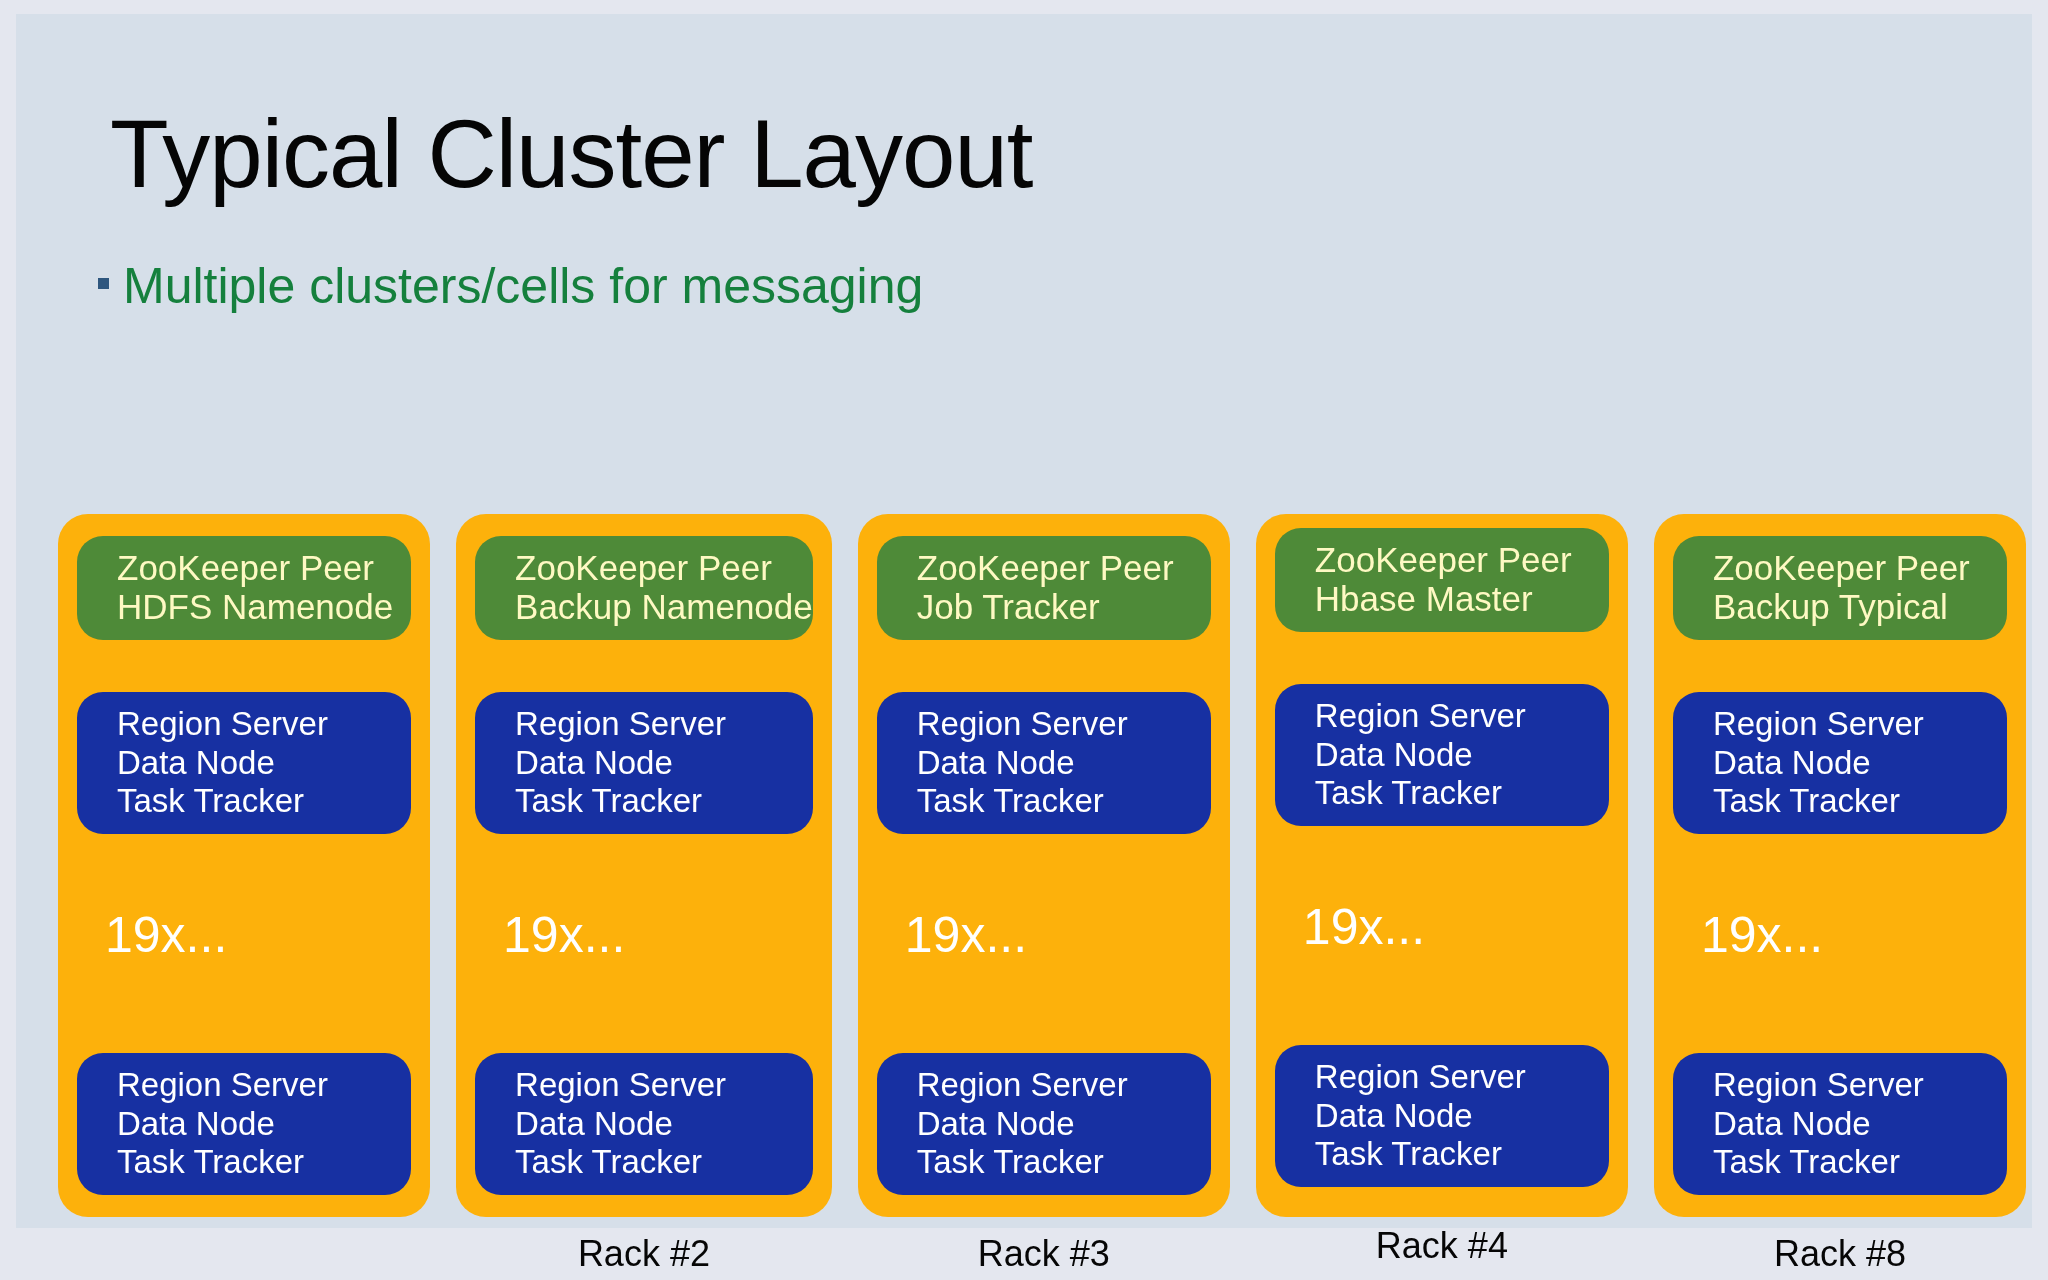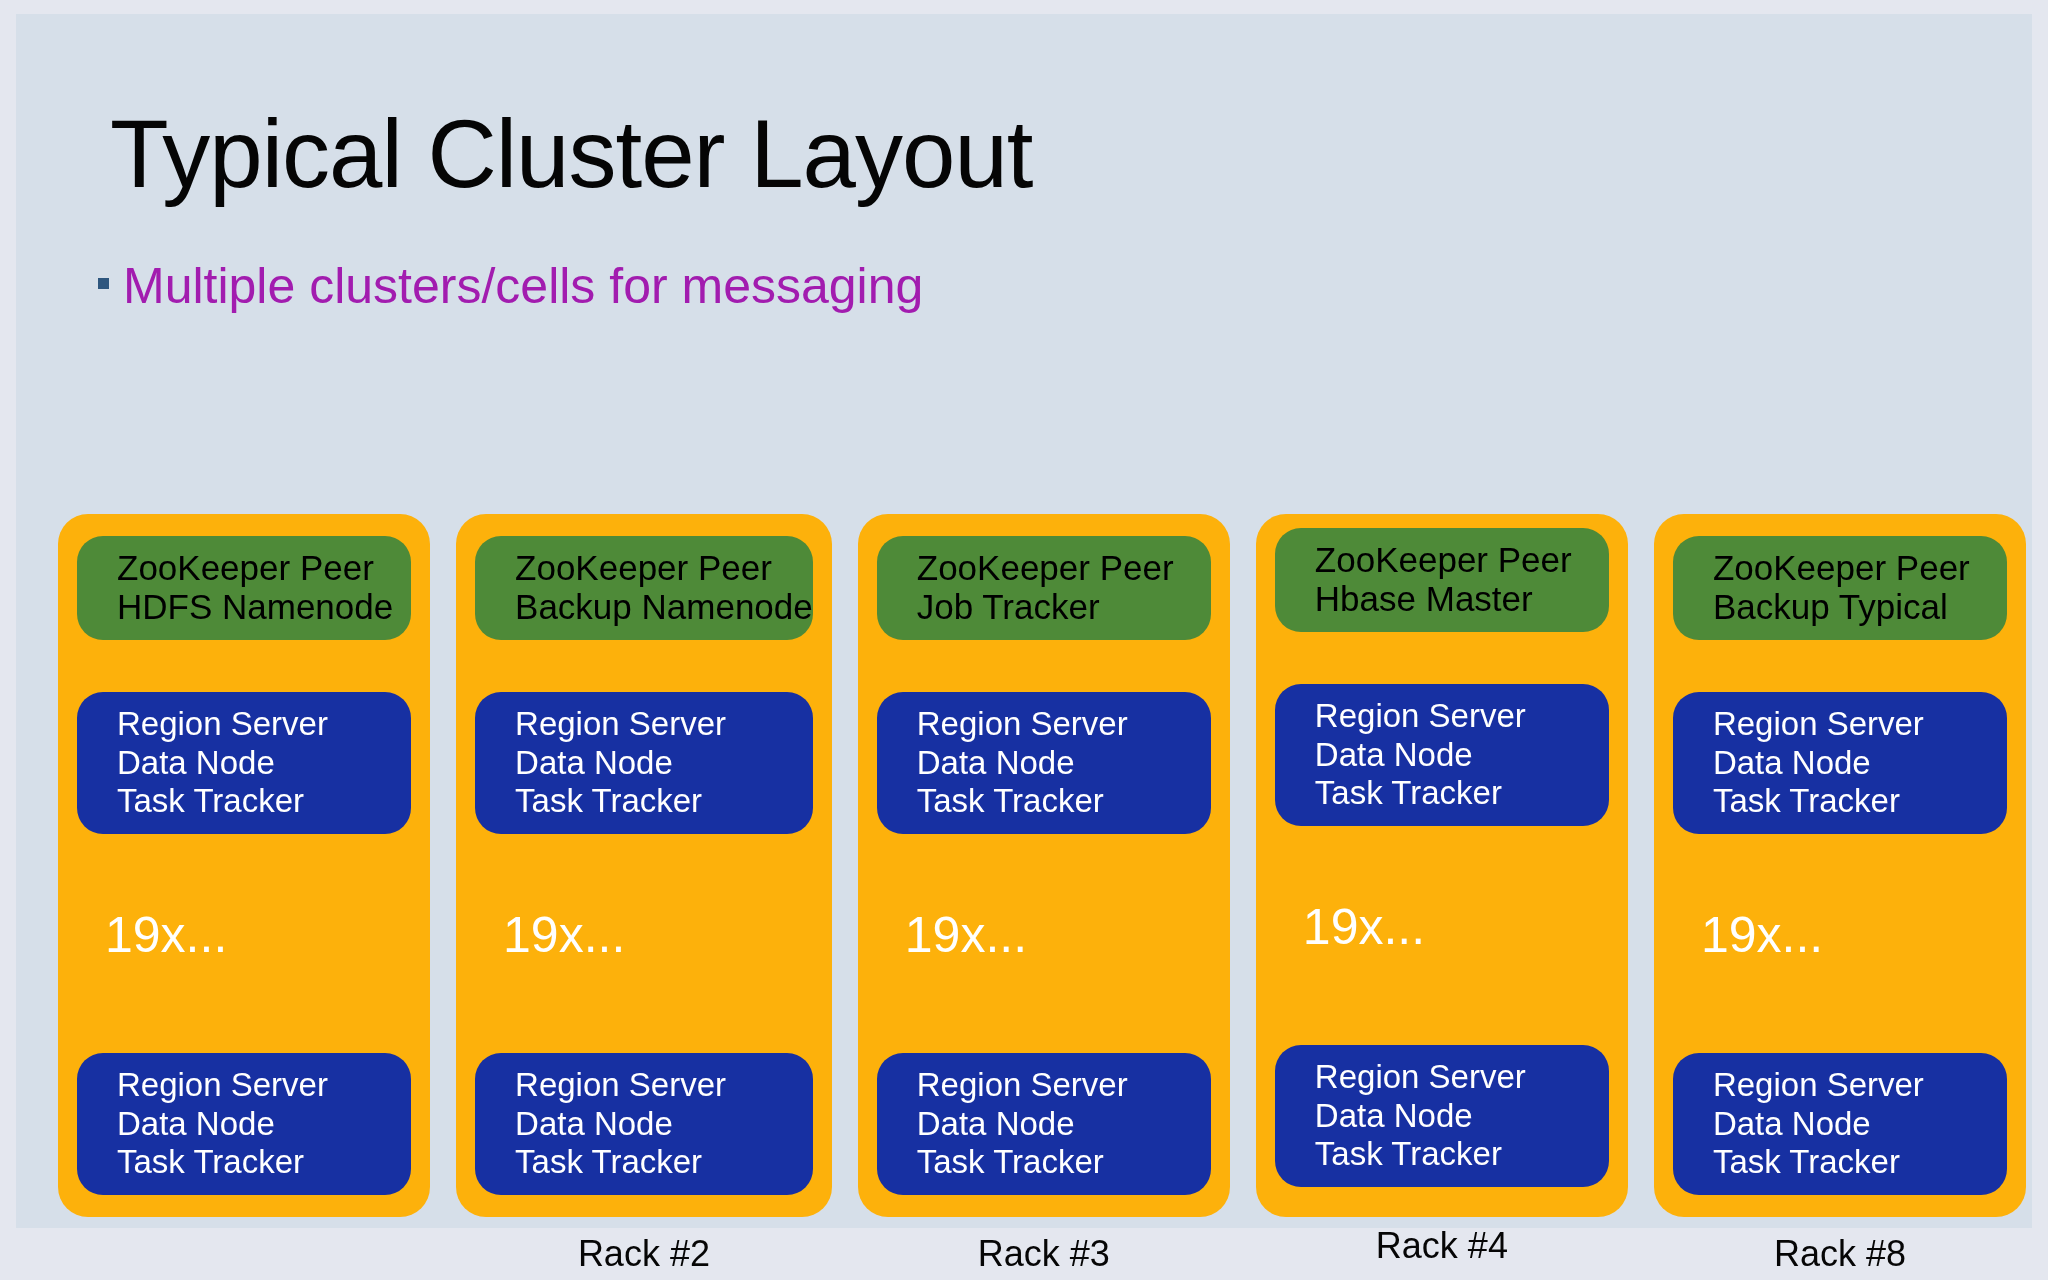--- a/index.html
+++ b/index.html
@@ -21,39 +21,39 @@
   }
   .bullet-row{position:absolute;display:flex;align-items:flex-start;white-space:nowrap;}
   .bullet-row.lvl1{left:82px;font-size:50px;}
   .bullet-row.lvl2{left:111px;font-size:47px;}
   .b1{top:243px;} .b2{top:334px;} .b3{top:426px;}
   .bullet-marker{
     width:11px;height:11px;flex:0 0 11px;
     background:var(--bullet-marker,#2E567E);
     margin-right:14px;margin-top:21px;
   }
-  .bullet-text{color:#a21caf;}
+  .bullet-text{color:#15803d;}
 
   .racks{
     position:absolute;left:42px;top:500px;width:1968px;height:760px;
     display:grid;grid-template-columns:repeat(5,1fr);column-gap:26px;
   }
   .rack-col{display:flex;flex-direction:column;}
   .rack{
     height:703px;box-sizing:border-box;
     background:var(--rack-orange,#FDB10B);
     border-radius:30px;
     padding:22px 19px;
     display:flex;flex-direction:column;
   }
   .rack-col.raised .rack{padding-top:14px;padding-bottom:30px;}
   .box{box-sizing:border-box;border-radius:26px;white-space:nowrap;overflow:visible;}
   .box-green{
     height:104px;background:var(--controller-green,#4E8A38);
-    padding:13px 0 0 40px;font-size:35px;line-height:1.1;color:#000000;
+    padding:13px 0 0 40px;font-size:35px;line-height:1.1;color:#fef9c3;
   }
   .box-blue{
     height:142px;background:var(--server-blue,#1730A2);
     padding:13px 12px 0 40px;font-size:33px;line-height:1.17;
     color:var(--text-light,#fff);
   }
   .box-blue.first{margin-top:52px;}
   .box-blue.last{margin-top:auto;}
   .more{
     margin-top:72px;padding-left:28px;

